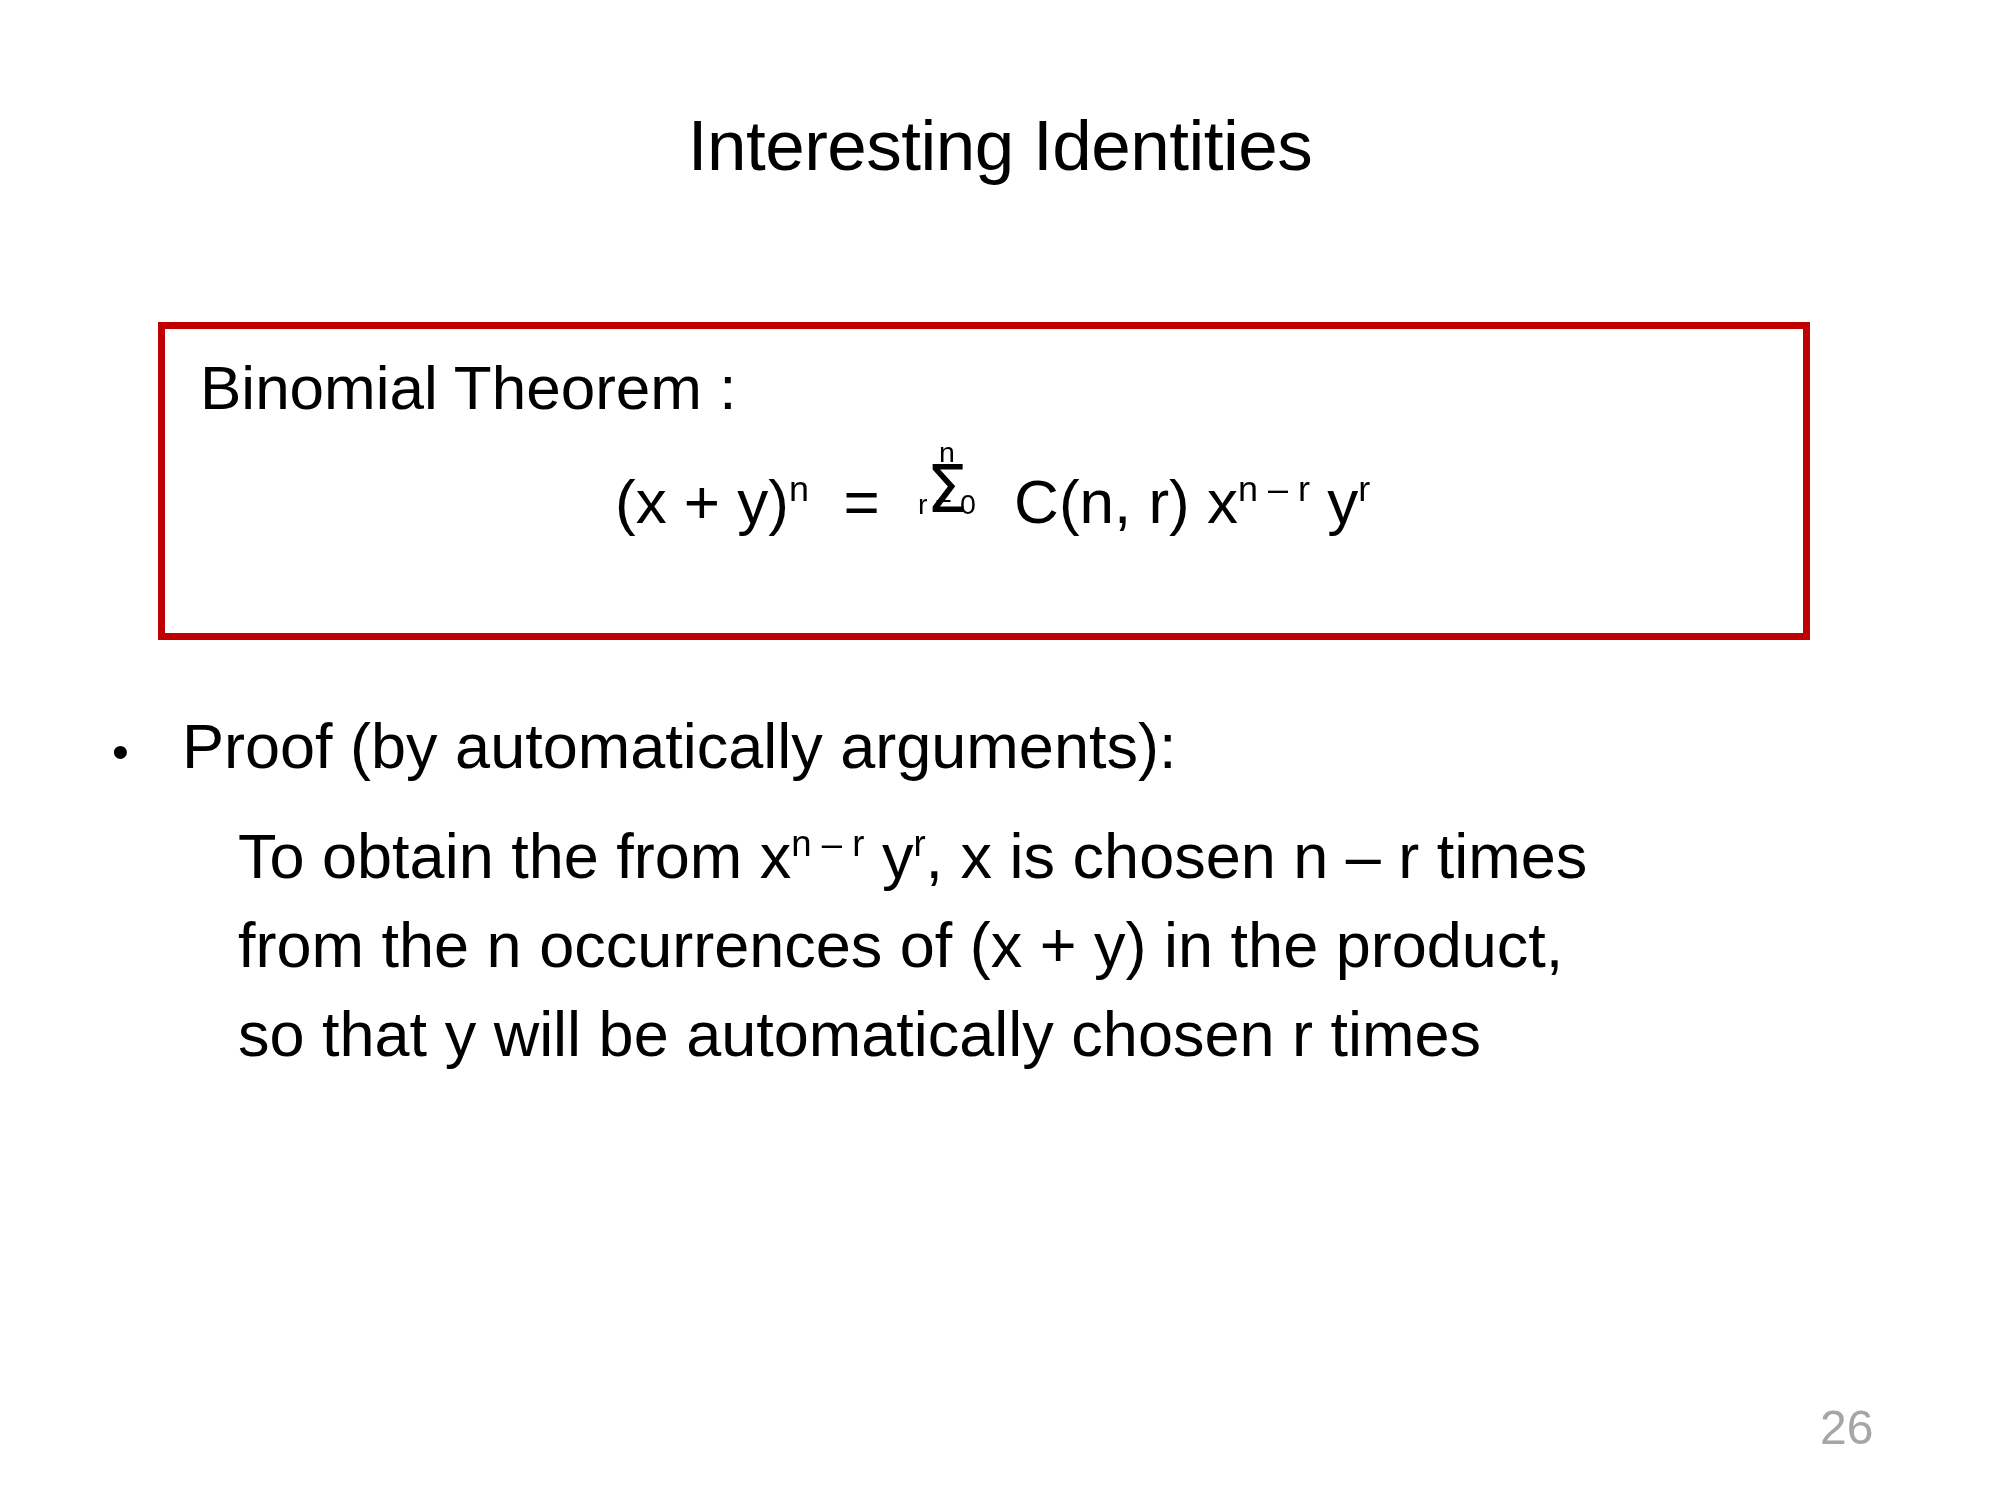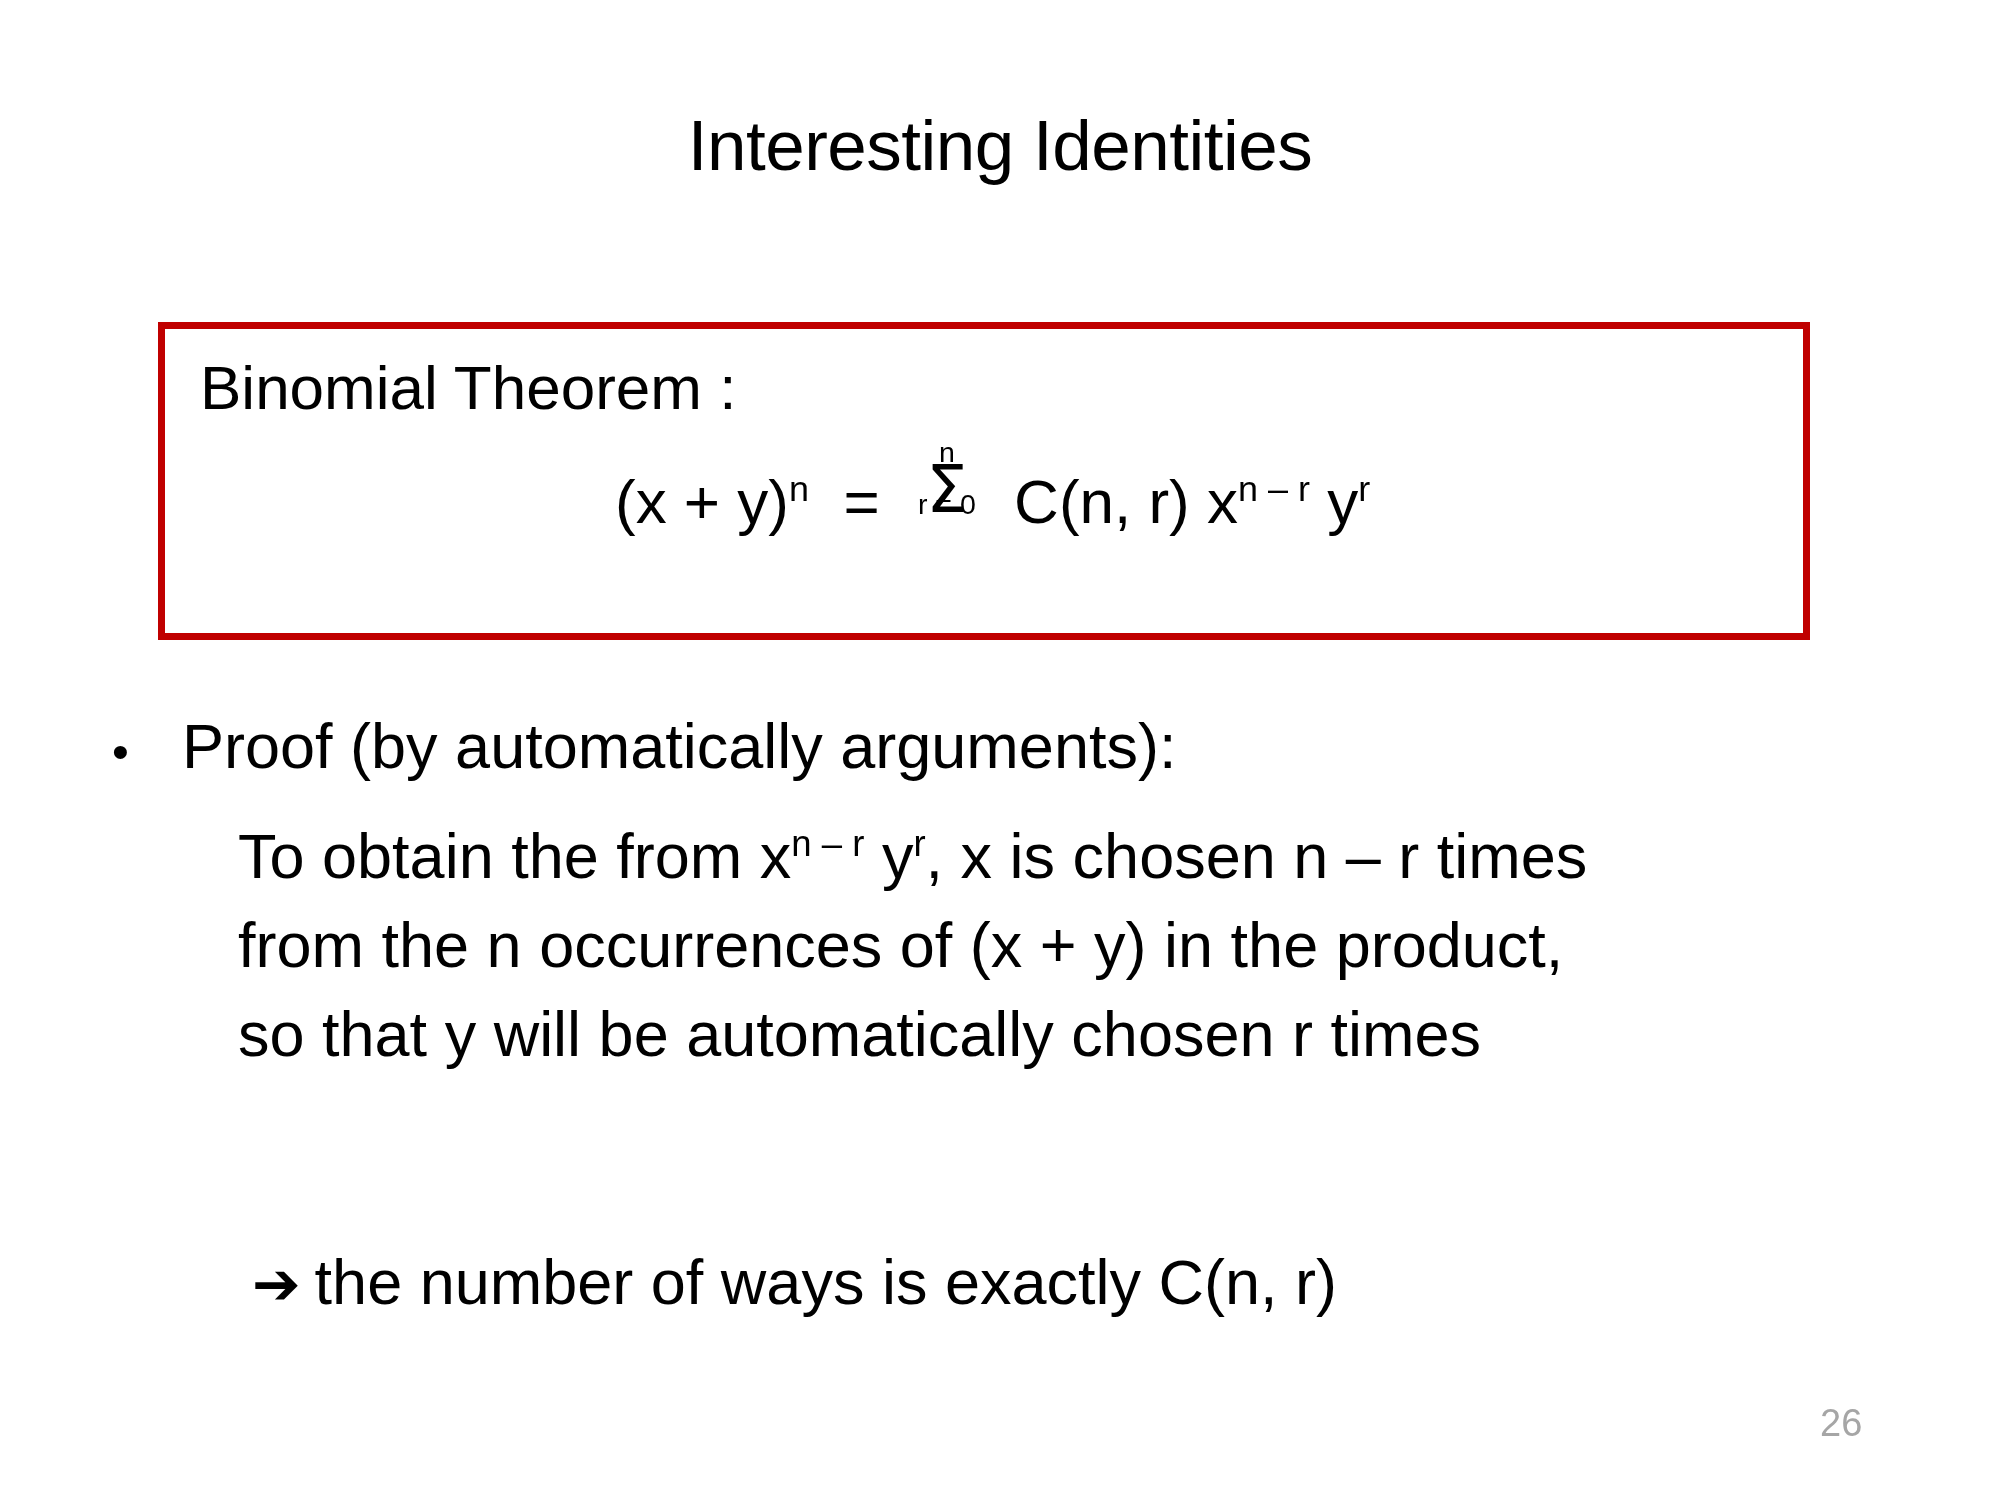--- a/index.html
+++ b/index.html
@@ -159,21 +159,21 @@
     padding-right: 14px;
   }
 
   
   .page-number {
     position: absolute;
     left: 1820px;
     top: 1404px;
     width: 120px;
     text-align: left;
-    font-size: 38px;
+    font-size: 48px;
     color: #A6A6A6;
     line-height: 1;
   }
 </style>
 </head>
 <body>
 
 <div class="slide">
 
   <div class="slide-title">Interesting Identities</div>
@@ -196,19 +196,16 @@
   <div class="proof-bullet">
     <span class="bullet-dot">•</span><span>Proof (by automatically arguments):</span>
   </div>
 
   <div class="proof-body" id="proof-body">
       <div class="proof-line"><span>To obtain the from x</span><sup class="math-sup">n – r</sup><span> y</span><sup class="math-sup">r</sup><span>, x is chosen n – r times</span></div>
       <div class="proof-line"><span>from the n occurrences of (x + y) in the product,</span></div>
       <div class="proof-line"><span>so that y will be automatically chosen r times</span></div>
     </div>
 
-  <div class="proof-conclusion">
-    <span class="arrow-glyph">➔</span><span>the number of ways is exactly C(n, r)</span>
-  </div>
 
   <div class="page-number" style="color: rgb(166, 166, 166);">26</div>
 
 </div>
 
 </body></html>

